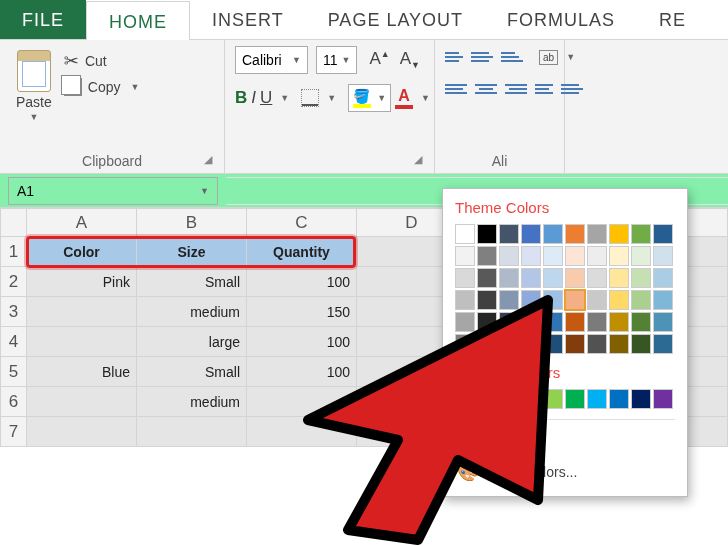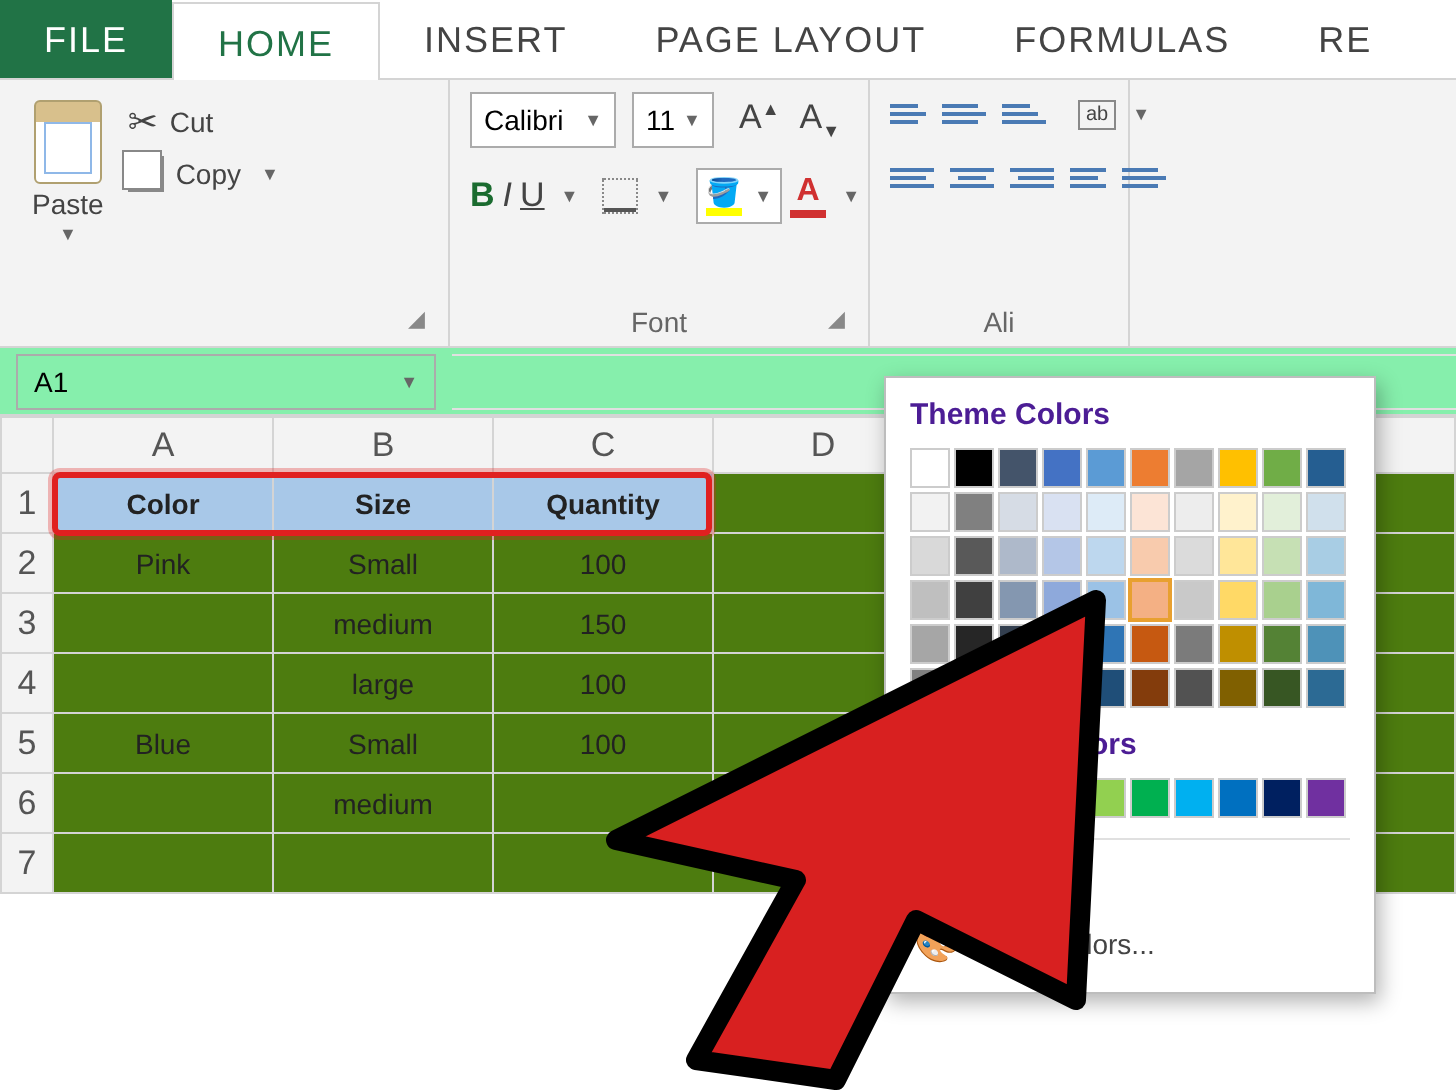--- a/index.html
+++ b/index.html
@@ -67,34 +67,34 @@
 .ab-icon{border:1px solid #888;padding:1px 3px;font-size:10px}
 
 
 .fbar{display:flex;align-items:center;border-bottom:1px solid #d4d4d4;height:34px;background:#86efac}
 .namebox{width:210px;border:1px solid #ababab;height:28px;margin:3px 8px;padding:2px 8px;display:flex;align-items:center;justify-content:space-between;font-size:16px}
 .formula-input{flex:1;border-top:1px solid #e0e0e0;border-bottom:1px solid #e0e0e0;height:28px}
 
 
 .grid-area{position:relative}
 table{border-collapse:collapse;width:100%}
-th,td{border:1px solid #d4d4d4;padding:0;height:30px;font-size:17px;color:#222;text-align:center;background:#4d7c0f}
+th,td{border:1px solid #d4d4d4;padding:0;height:30px;font-size:17px;color:#222;text-align:right;background:#e5e5e5}
 th{background:#f3f3f3;font-weight:normal;text-align:center;color:#555;height:28px}
 th.row{width:26px}
 td.row{background:#f3f3f3;text-align:center;color:#555;width:26px}
 td>div{padding:2px 6px}
 col.c{width:110px}
 
 
 .hdr-cell{background:#a8c8e8;font-weight:bold;text-align:center}
 .red-box{position:absolute;left:26px;top:28px;width:330px;height:32px;border:3px solid #e02020;border-radius:4px;box-shadow:0 0 0 2px rgba(224,32,32,.3);pointer-events:none}
 
 
 .panel{position:absolute;left:442px;top:188px;width:246px;background:#fff;border:1px solid #bdbdbd;box-shadow:2px 4px 10px rgba(0,0,0,.3);padding:10px 12px 8px;z-index:10}
-.panel h4{font-size:15px;color:#4c1d95;font-weight:bold;margin-bottom:8px}
+.panel h4{font-size:15px;color:#ef4444;font-weight:normal;margin-bottom:8px}
 .swatch-grid{display:grid;grid-template-columns:repeat(10,20px);gap:2px;margin-bottom:10px}
 .sw{width:20px;height:20px;border:1px solid #ccc;cursor:pointer}
 .sw.sel{outline:2px solid #e8a030;outline-offset:-1px}
 .panel hr{border:none;border-top:1px solid #e0e0e0;margin:8px 0}
 .panel-row{display:flex;align-items:center;gap:10px;padding:5px 2px;font-size:15px;color:#444;cursor:pointer}
 .nofill-icon{width:20px;height:18px;background:#fff;border:1px solid #888;position:relative}
 .more-icon{font-size:18px}
 .u{text-decoration:underline}
 
 
@@ -126,20 +126,21 @@
             <span class="scissors">✂</span>
             <span>Cut</span>
           </div>
         <div class="clip-item">
             <span class="copy-icon"></span>
             <span>Copy</span>
             <span class="caret">▼</span>
           </div>
       </div>
     </div>
+    <div class="group-title">Clipboard</div>
     <div class="dialog-launcher">◢</div>
   </div>
 
   <div class="group font">
     <div>
       <div class="font-row1">
         <div class="font-select font-name">
             <span>Calibri</span>
             <span class="caret">▼</span>
           </div>
@@ -170,21 +171,20 @@
             </div>
           <span class="caret">▼</span>
         </div>
         <div class="font-color-btn">
             <span class="fc-a">A</span>
             <span class="fc-bar"></span>
           </div>
           <span class="caret">▼</span>
       </div>
     </div>
-    <div class="group-title">Font</div>
     <div class="dialog-launcher">◢</div>
   </div>
 
   <div class="group align">
     <div>
       <div class="align-grid">
         <div class="al">
             <span class="s"></span>
             <span class="m"></span>
             <span class="s"></span>

